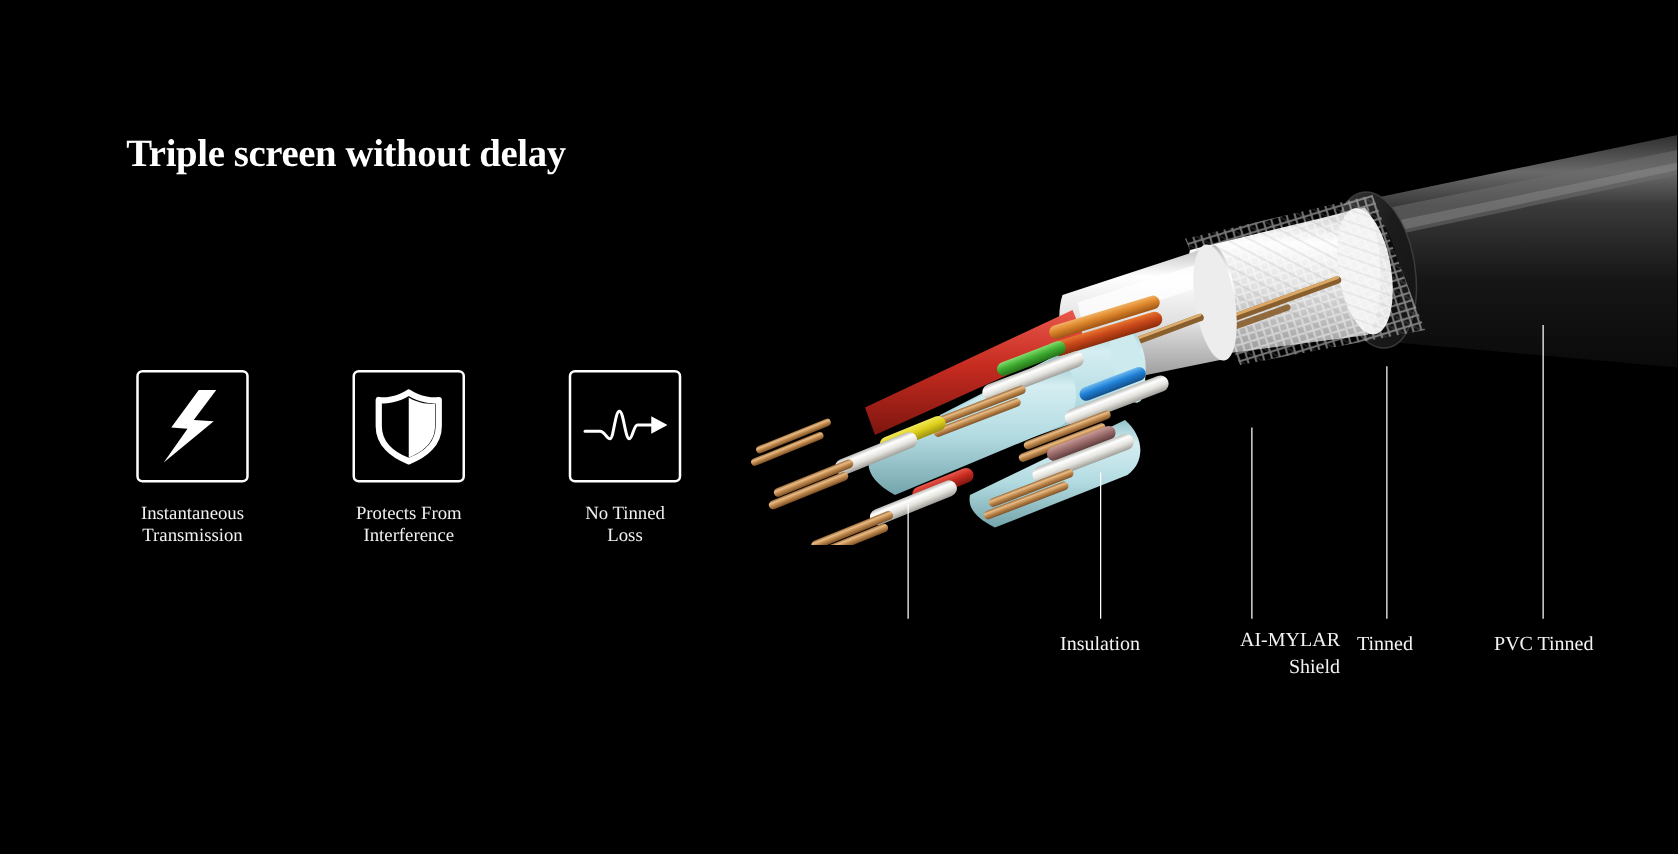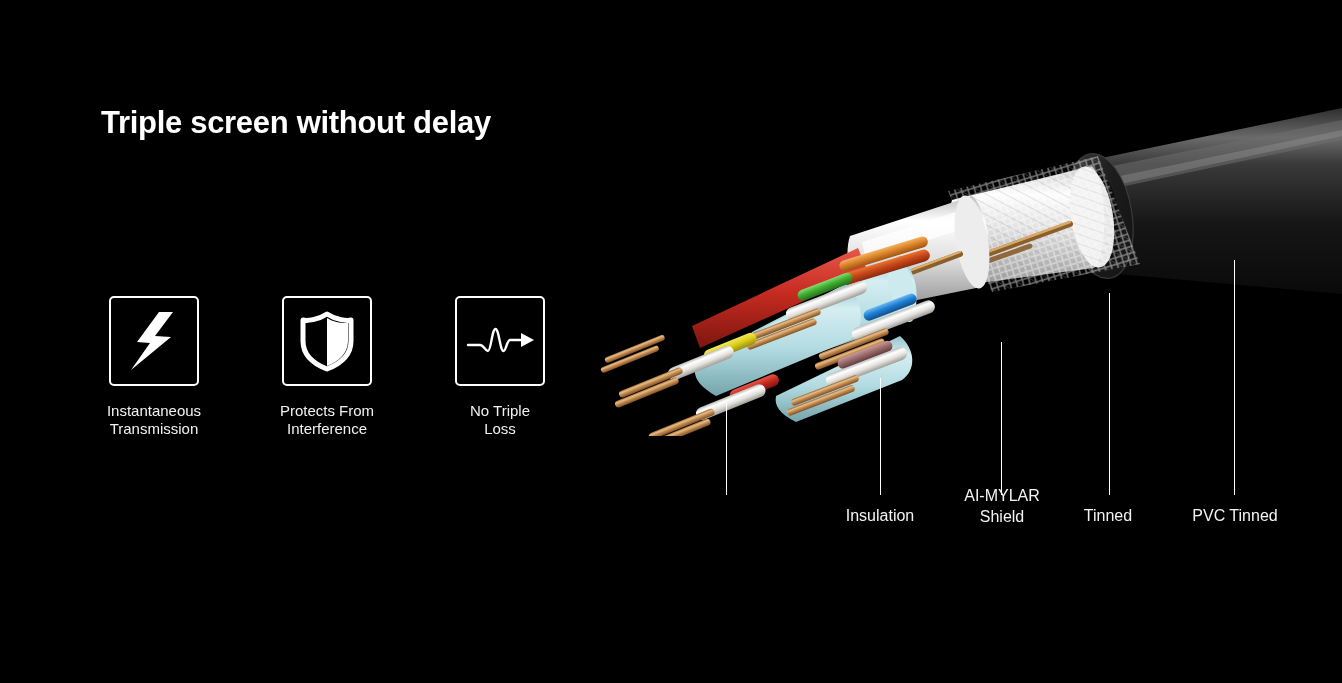--- a/index.html
+++ b/index.html
@@ -6,21 +6,21 @@
     margin: 0;
     padding: 0;
     background: #000000;
   }
   #page {
     position: relative;
     width: 1342px;
     height: 683px;
     background: #000000;
     overflow: hidden;
-    font-family: Liberation Sans, sans-serif;
+    font-family: Liberation Serif, serif;
     -webkit-font-smoothing: antialiased;
   }
 
   
   #headline {
     position: absolute;
     left: 101px;
     top: 105px;
     font-size: 31px;
     font-weight: bold;
@@ -134,21 +134,21 @@
 
   <div class="feature" id="feature-2">
     <div class="feature-box">
       <span>
         <svg width="68" height="40" viewBox="0 0 68 40">
           <path fill="none" stroke="#ffffff" stroke-width="2.4" stroke-linecap="round" stroke-linejoin="round" d="M2,24 L14,24 C18,24 19,30 22,30 C25,30 26,8 29.5,8 C33,8 34,30 37.5,30 C40,30 41,19 44,19 L58,19"></path>
           <polygon fill="#ffffff" points="55,12 68,19 55,26"></polygon>
         </svg>
       </span>
     </div>
-    <div class="feature-label" style="white-space: pre-line;">No Triple
+    <div class="feature-label" style="white-space: pre-line;">No Tinned
 Loss</div>
   </div>
 
   <div id="cable-figure">
     <svg width="742" height="340" viewBox="0 0 742 340">
       <defs>
 
         <linearGradient id="gJacket" x1="0" y1="0" x2="0" y2="1">
           <stop offset="0%" stop-color="#2e2e2e"></stop>
           <stop offset="16%" stop-color="#6a6a6a"></stop>
@@ -370,18 +370,18 @@
     </svg>
   </div>
 
   <div class="leader" style="left:726px; top:403px; height:92px;"></div>
   <div class="leader" style="left:880px; top:378px; height:117px;"></div>
   <div class="leader" style="left:1001px; top:342px; height:153px;"></div>
   <div class="leader" style="left:1109px; top:293px; height:202px;"></div>
   <div class="leader" style="left:1234px; top:260px; height:235px;"></div>
 
   <div class="callout-label" style="left:808px; top:505px; width:144px;">Insulation</div>
-  <div class="callout-label" style="left:932px; top:485px; width:140px;">AI-MYLAR
+  <div class="callout-label" style="left:932px; top:502px; width:140px;text-align:right;">AI-MYLAR
 Shield</div>
   <div class="callout-label" style="left:1046px; top:505px; width:124px;">Tinned</div>
   <div class="callout-label" style="left:1165px; top:505px; width:140px;">PVC Tinned</div>
 
 </div>
 
 </body></html>

